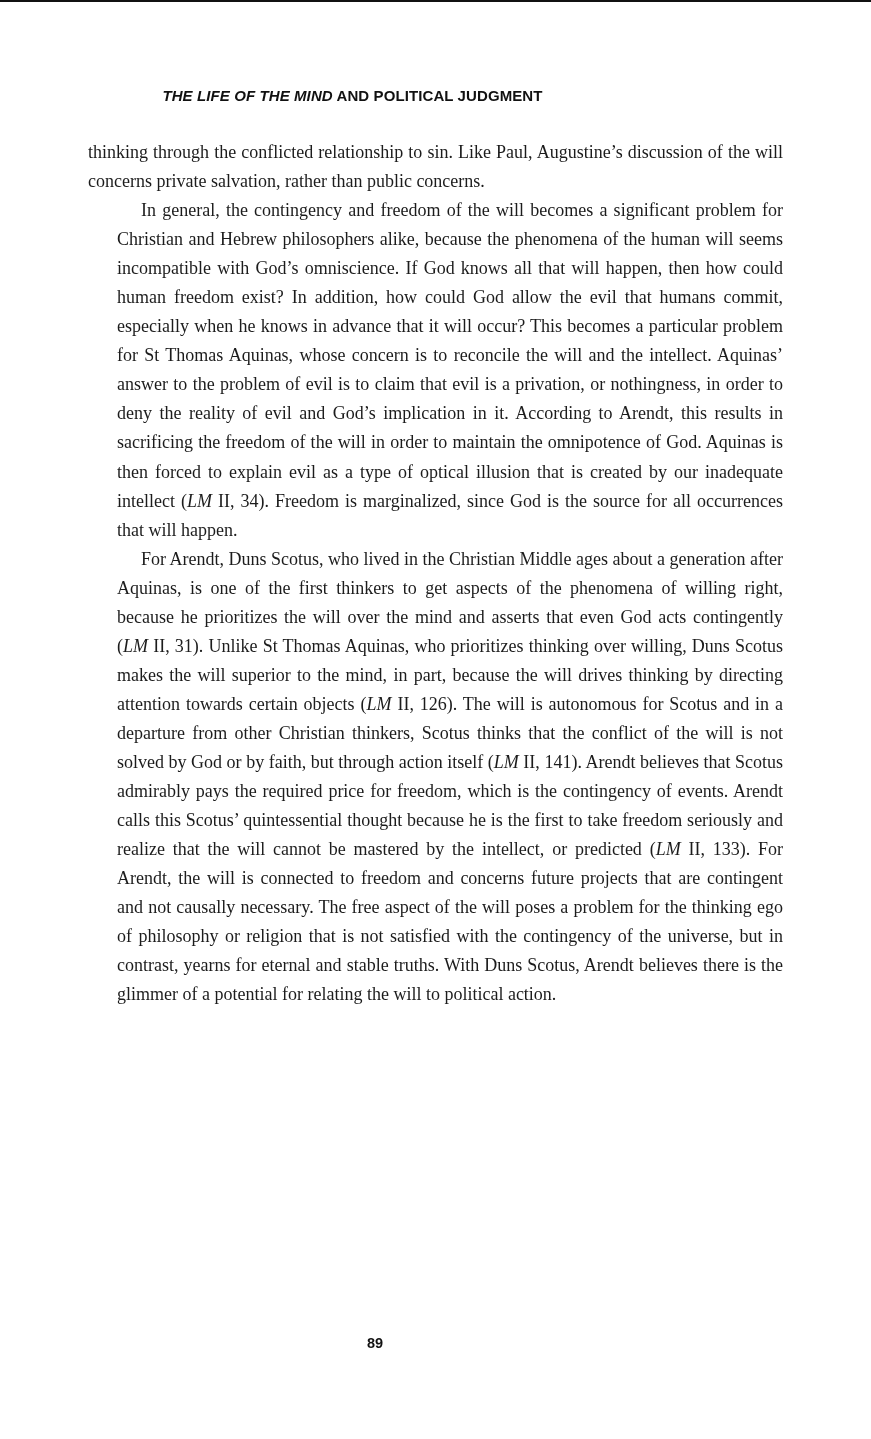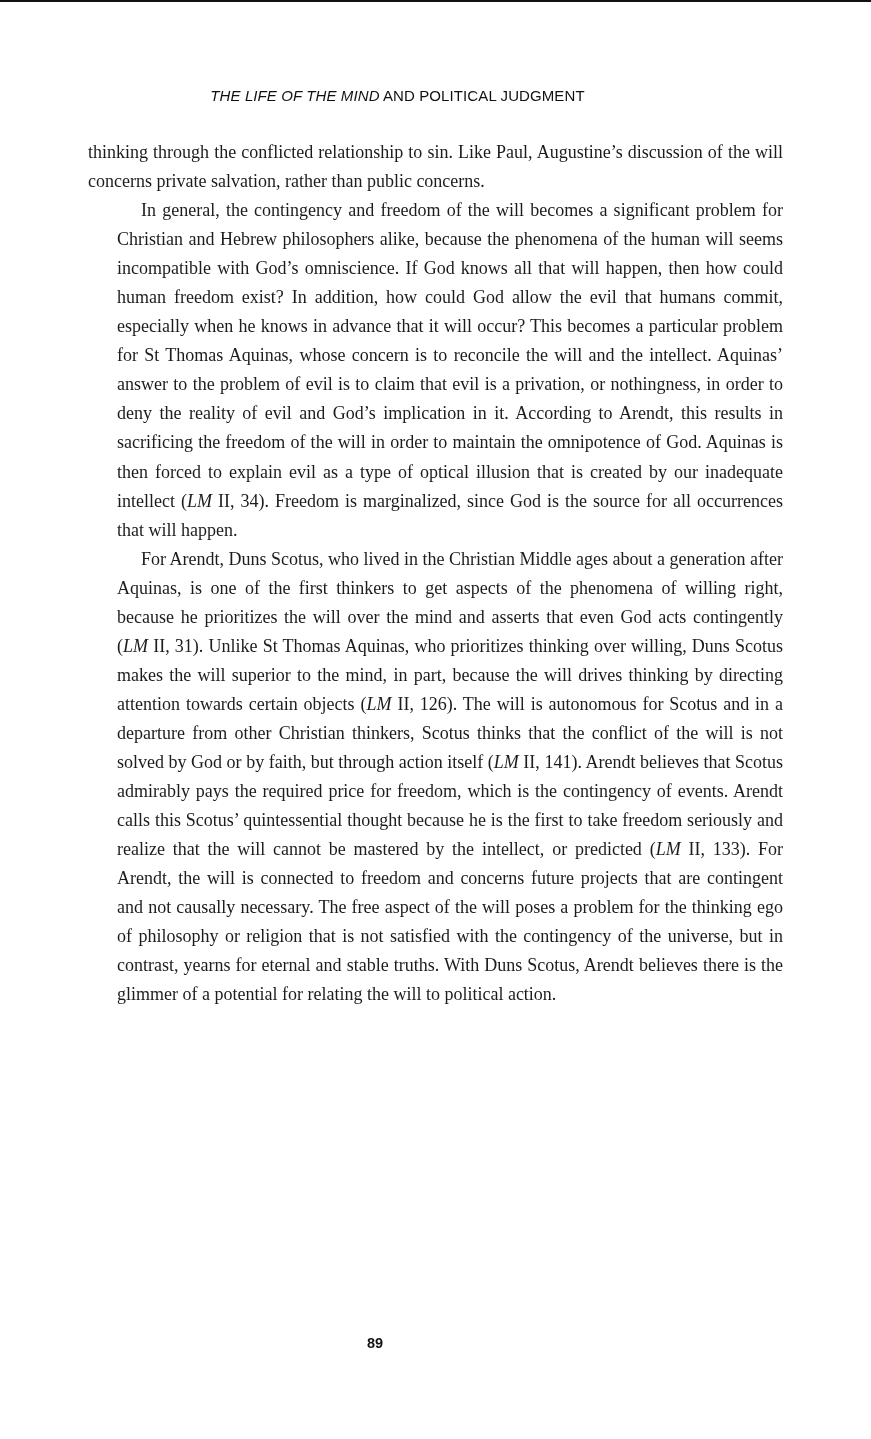--- a/index.html
+++ b/index.html
@@ -22,25 +22,24 @@
       height: 2px;
       background: #111111;
     }
     .running-head {
       position: absolute;
       left: 0;
       top: 87px;
       width: 705px;
       text-align: center;
       font-family: "Liberation Sans", sans-serif;
-      font-weight: normal;
+      font-weight: bold;
       font-size: 15px;
       letter-spacing: 0.1px;
       color: #111111;
-      margin-left: 45px;
     }
     .running-head .it { font-style: italic; }
     .body-text {
       position: absolute;
       left: 88px;
       top: 138px;
       width: 695px;
       font-family: "Liberation Serif", serif;
       font-size: 18px;
       line-height: 29.05px;

